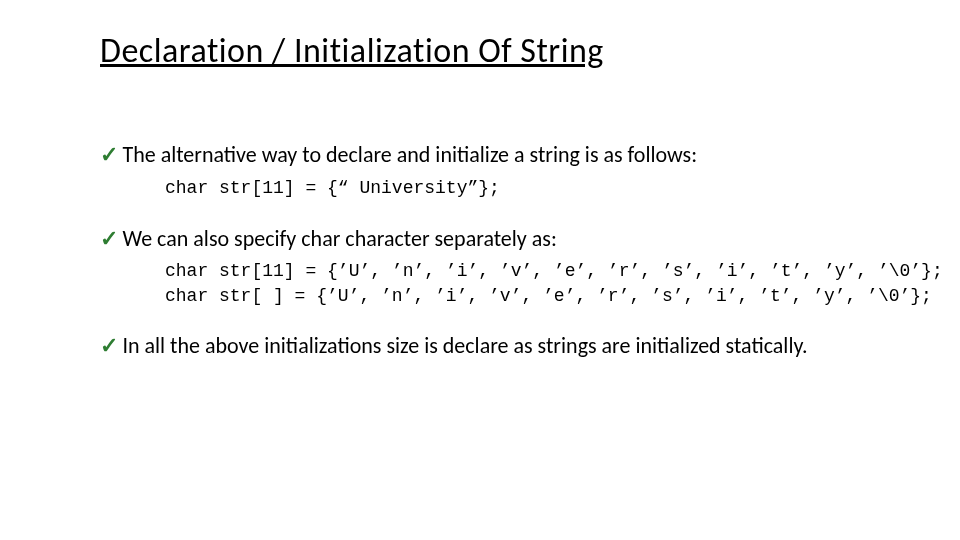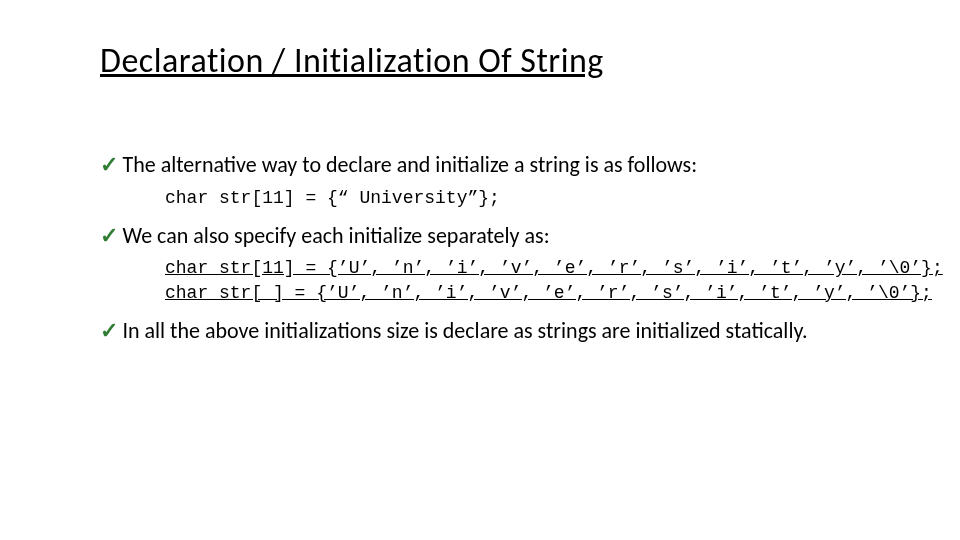--- a/index.html
+++ b/index.html
@@ -6,21 +6,21 @@
     margin: 0;
     padding: 0;
     width: 960px;
     height: 540px;
     background: #fff;
     font-family: Calibri, "Segoe UI", Arial, sans-serif;
     color: #000;
     overflow: hidden;
   }
   .slide {
-    padding: 20px 90px 0 100px;
+    padding: 10px 90px 0 100px;
   }
   .title {
     font-size: 34px;
     font-weight: 400;
     text-decoration: underline;
     margin-top: 20px;
     margin-bottom: 70px;
     letter-spacing: 0.5px;
   }
   .bullet {
@@ -38,47 +38,46 @@
     font-weight: bold;
   }
   .bullet-text {
     flex: 1;
   }
   .code {
     font-family: Consolas, "Courier New", monospace;
     font-size: 18px;
     margin-left: 65px;
     margin-top: 4px;
-    margin-bottom: 12px;
+    margin-bottom: 25px;
     line-height: 1.35;
     white-space: pre;
   }
   .code2 {
-    margin-bottom: 12px;
-    text-decoration: underline;
+    margin-bottom: 24px;
   }
   .section-gap {
     margin-bottom: 6px;
   }
 </style>
 </head>
 <body>
 
 <div class="slide">
   <div class="title">Declaration / Initialization Of String</div>
 
   <div class="bullet section-gap">
     <span class="check">✓</span>
     <span class="bullet-text">The alternative way to declare and initialize a string is as follows:</span>
   </div>
   <div class="code">char str[11] = {“ University”};</div>
 
   <div class="bullet section-gap">
     <span class="check">✓</span>
-    <span class="bullet-text">We can also specify each initialize separately as:</span>
+    <span class="bullet-text">We can also specify char character separately as:</span>
   </div>
   <div class="code code2"><span>char str[11] = {’U’, ’n’, ’i’, ’v’, ’e’, ’r’, ’s’, ’i’, ’t’, ’y’, ’\0’};</span>
 <span>char str[ ] = {’U’, ’n’, ’i’, ’v’, ’e’, ’r’, ’s’, ’i’, ’t’, ’y’, ’\0’};</span></div>
 
   <div class="bullet">
     <span class="check">✓</span>
     <span class="bullet-text">In all the above initializations size is declare as strings are initialized statically.</span>
   </div>
 </div>
 

